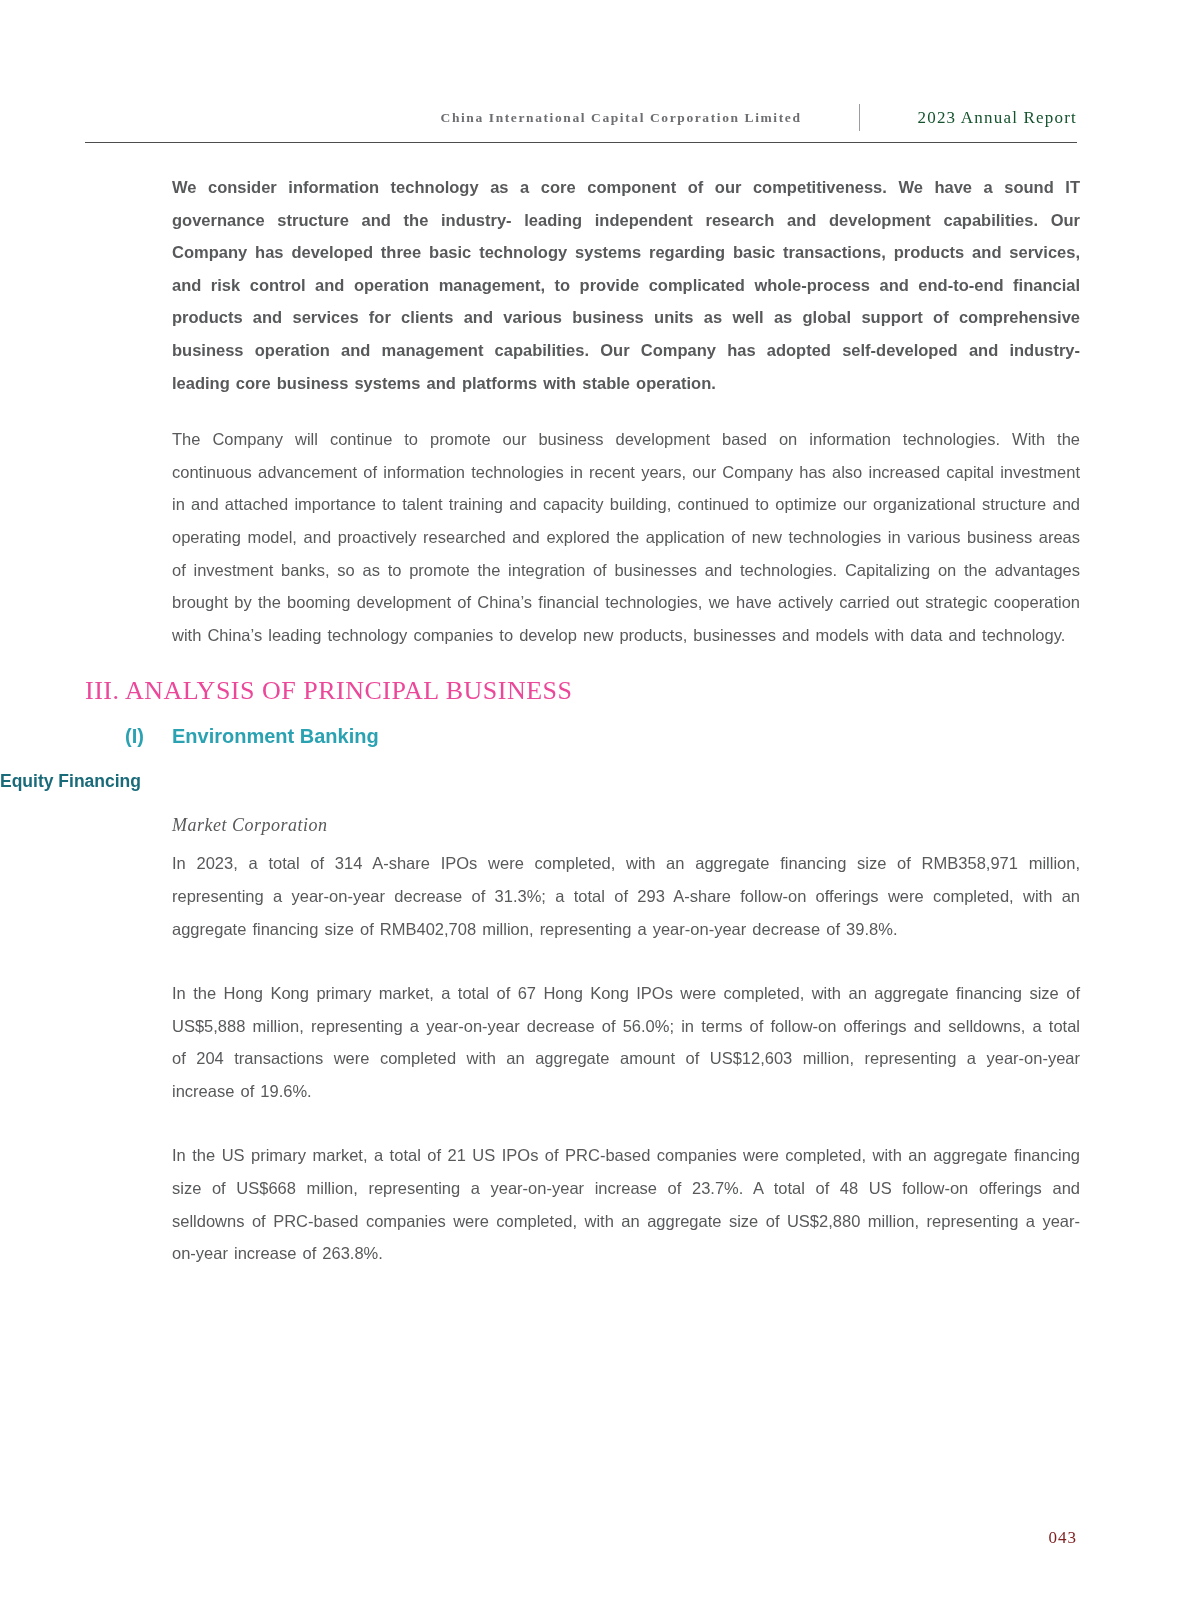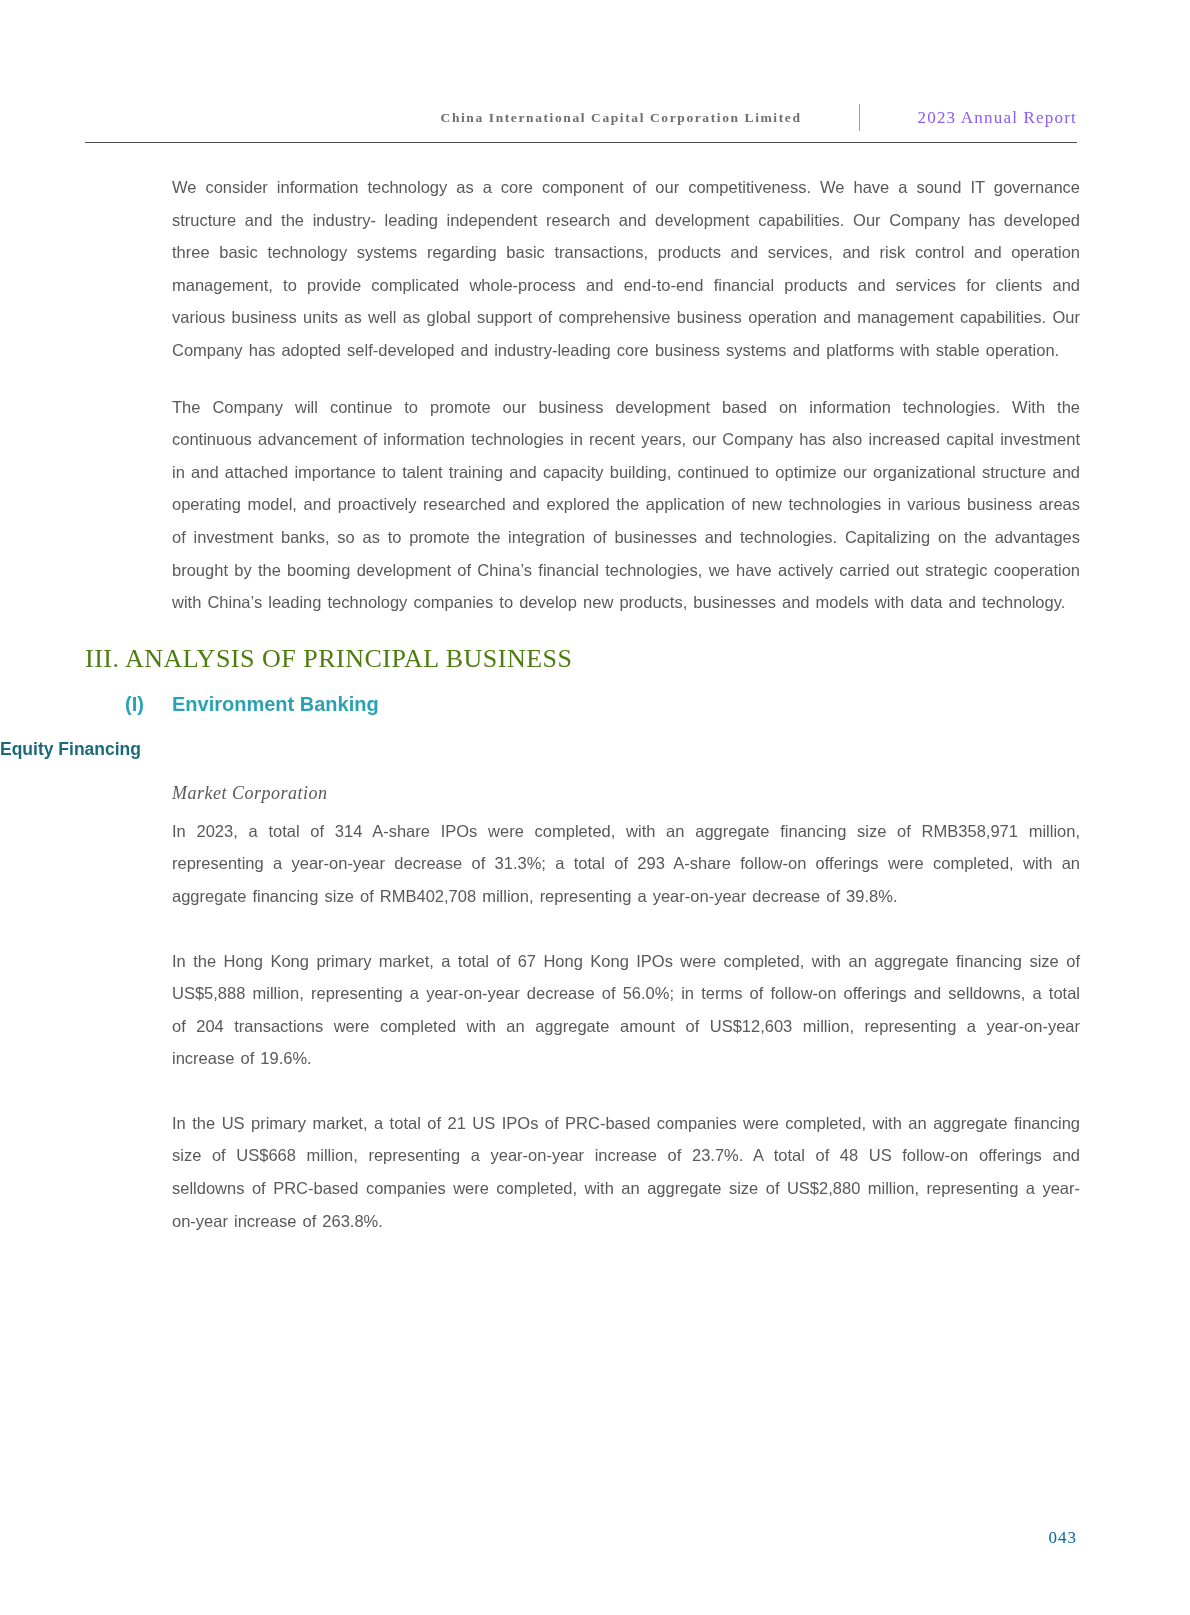--- a/index.html
+++ b/index.html
@@ -35,21 +35,21 @@
   .hdr-divider {
     width: 1px;
     height: 27px;
     background: #9b9c9e;
     margin: 0 10px 0 9px;
   }
   .hdr-report {
     font-family: "Liberation Serif", serif;
     font-size: 17px;
     letter-spacing: 1.2px;
-    color: #8b5cf6;
+    color: #14532d;
     white-space: nowrap;
   }
   .header-rule {
     margin-left: 85px;
     width: 992px;
     border: none;
     border-top: 1.5px solid #4c4d4f;
     margin-top: 11px;
     margin-bottom: 0;
   }
@@ -68,31 +68,31 @@
 
   .body-para {
     margin: 24px 0 0 172px;
     width: 908px;
     text-align: justify;
     font-size: 16.5px;
     line-height: 32.6px;
     color: #58595b;
     word-spacing: 1.5px;
   }
-  .body-para.first { margin-top: 28px; }
+  .body-para.first { margin-top: 28px; font-weight: bold; }
 
   
   .h-roman {
     display: flex;
     margin-left: 85px;
     margin-top: 24px;
     font-family: "Liberation Serif", serif;
     font-size: 26px;
     line-height: 32px;
-    color: #4d7c0f;
+    color: #ec4899;
     letter-spacing: 0.5px;
   }
   .h-roman-num { width: 40px; flex: 0 0 40px; }
 
   .h2 {
     display: flex;
     margin-left: 125px;
     margin-top: 16px;
     font-size: 20px;
     line-height: 26px;
@@ -124,21 +124,21 @@
   .body-para.gap { margin-top: 32px; }
 
   
   .page-number {
     position: absolute;
     top: 1528px;
     right: 113px;
     font-family: "Liberation Serif", serif;
     font-size: 17px;
     letter-spacing: 1px;
-    color: #0369a1;
+    color: #7f1d1d;
   }
 </style>
 </head>
 <body>
 
 <div class="page">
 
   <div class="header-row">
     <span class="hdr-company">China International Capital Corporation Limited</span>
     <span class="hdr-divider"></span>

